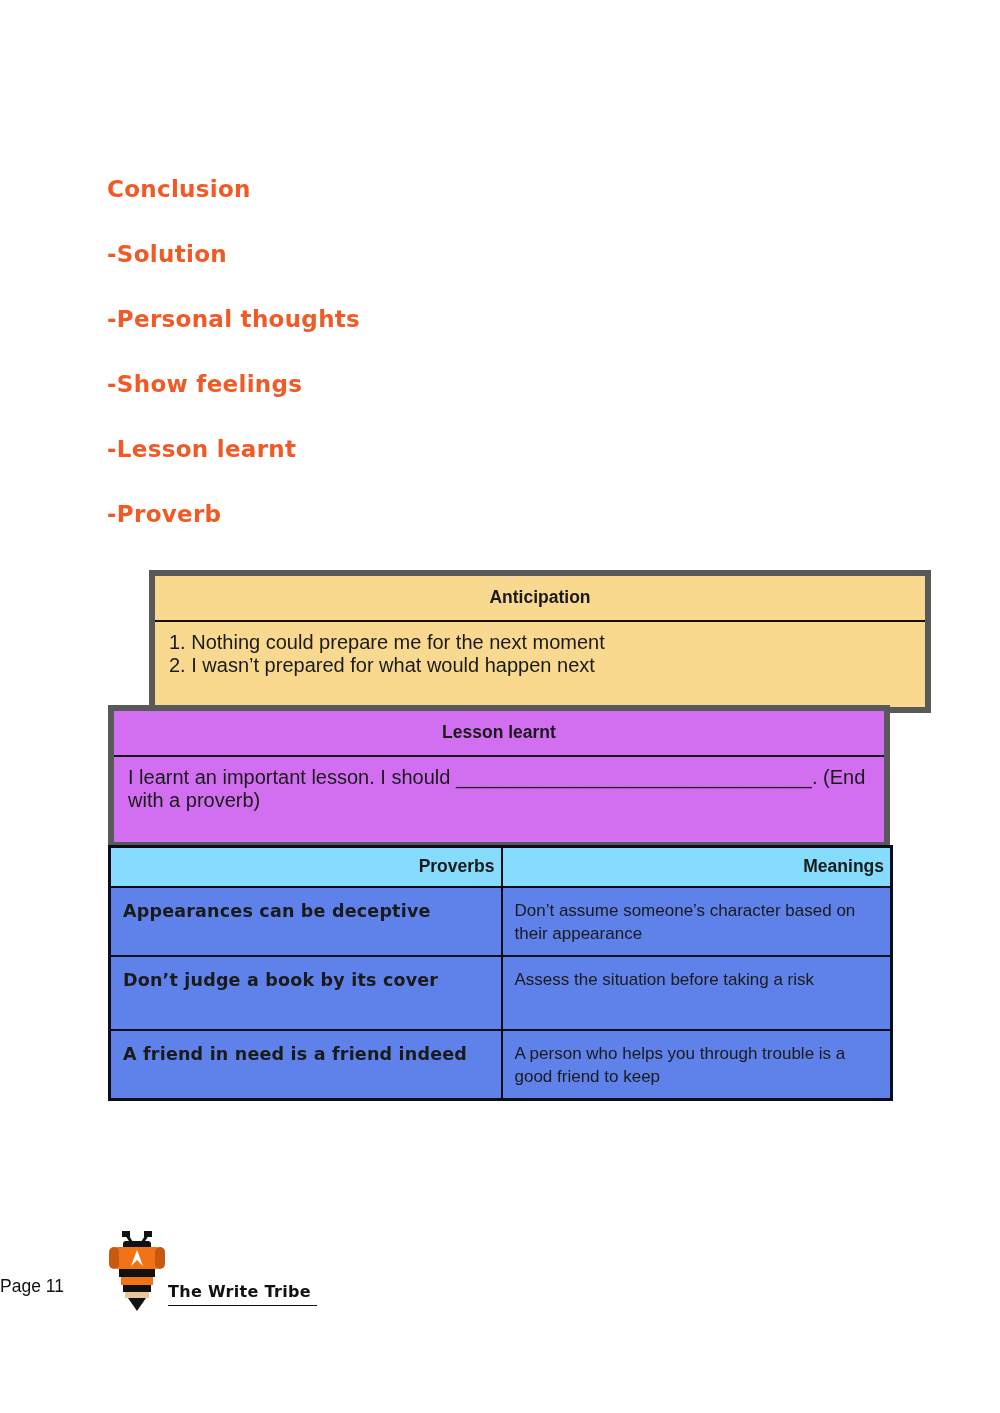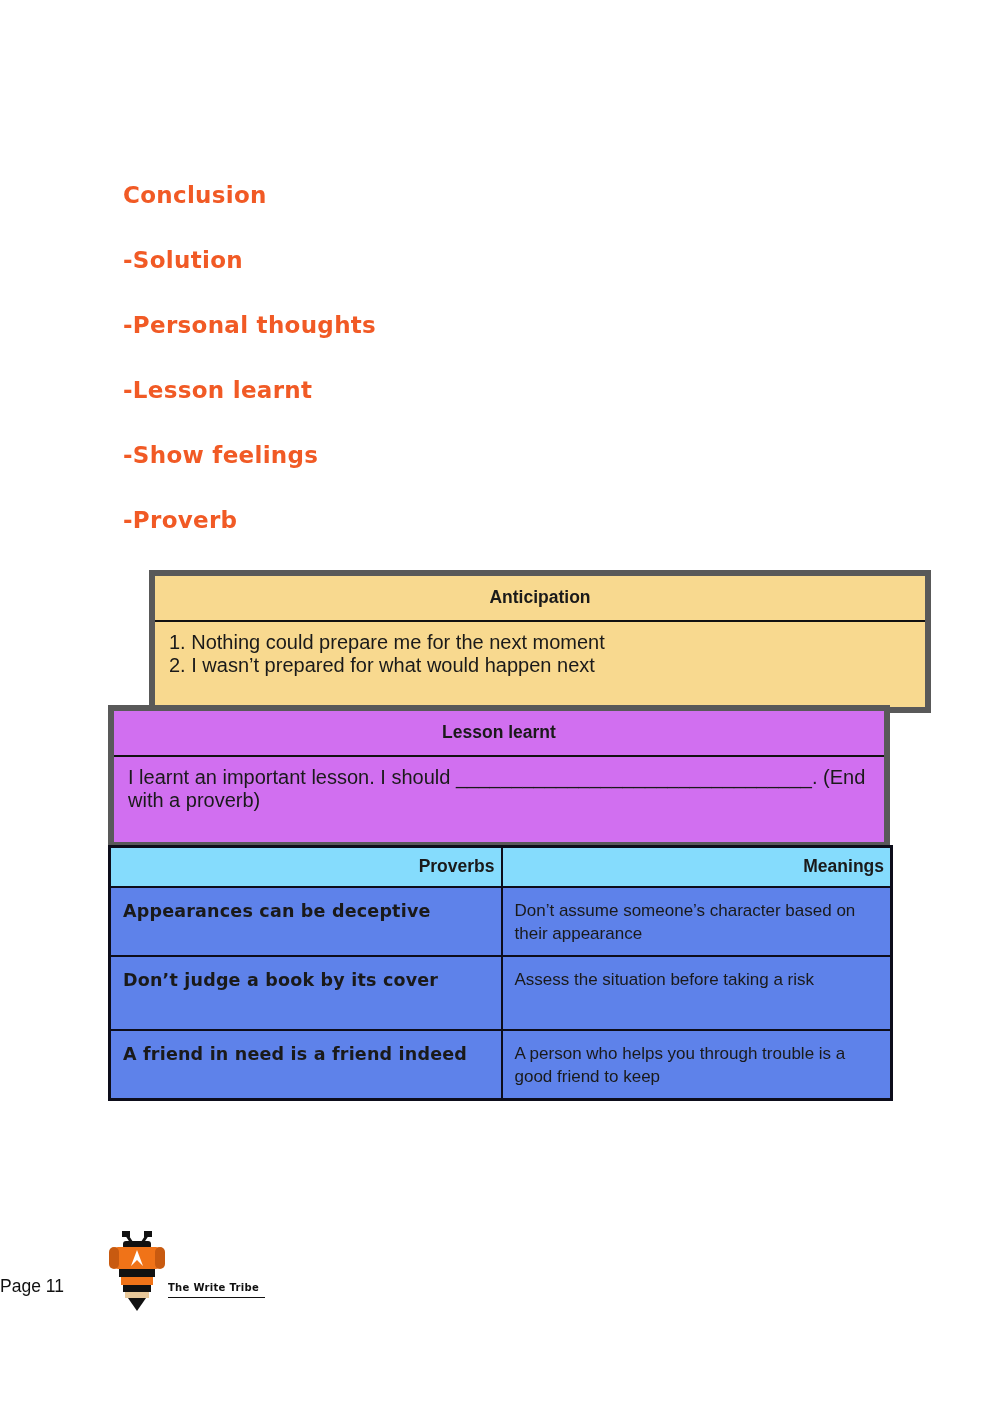--- a/index.html
+++ b/index.html
@@ -10,23 +10,22 @@
     height: 1413px;
     background: #ffffff;
     font-family: "Liberation Sans", sans-serif;
     color: #1a1a1a;
     overflow: hidden;
   }
 
   
   .headings {
     position: absolute;
-    top: 182px;
+    top: 176px;
     left: 107px;
-    margin-left: 16px;
   }
   .heading {
     font-family: "DejaVu Sans", sans-serif;
     font-weight: 800;
     font-size: 23px;
     line-height: 27px;
     letter-spacing: 0.3px;
     color: #f15a25;
     margin-bottom: 38px;
     white-space: nowrap;
@@ -107,21 +106,21 @@
     top: 1230px;
     width: 130px;
   }
   .logo-mark { display: block; }
   .logo-text {
     position: absolute;
     left: 62px;
     top: 52px;
     font-family: "DejaVu Sans", sans-serif;
     font-weight: 800;
-    font-size: 10px;
+    font-size: 16px;
     letter-spacing: 0.3px;
     color: #111111;
     border-bottom: 1.5px solid #111111;
     padding-bottom: 4px;
     padding-right: 6px;
     white-space: nowrap;
   }
   .page-number {
     position: absolute;
     top: 1276px;
@@ -134,22 +133,22 @@
 </style>
 </head>
 <body>
 
 <div class="page">
 
   <div class="headings">
     <div class="heading">Conclusion</div>
     <div class="heading">-Solution</div>
     <div class="heading">-Personal thoughts</div>
+    <div class="heading">-Show feelings</div>
     <div class="heading">-Lesson learnt</div>
-    <div class="heading">-Show feelings</div>
     <div class="heading">-Proverb</div>
   </div>
 
   <div class="framebox anticipation">
     <div class="box-title">Anticipation</div>
     <div class="box-body">
       <span class="box-line">1. Nothing could prepare me for the next moment</span>
       <span class="box-line">2. I wasn’t prepared for what would happen next</span>
     </div>
   </div>

